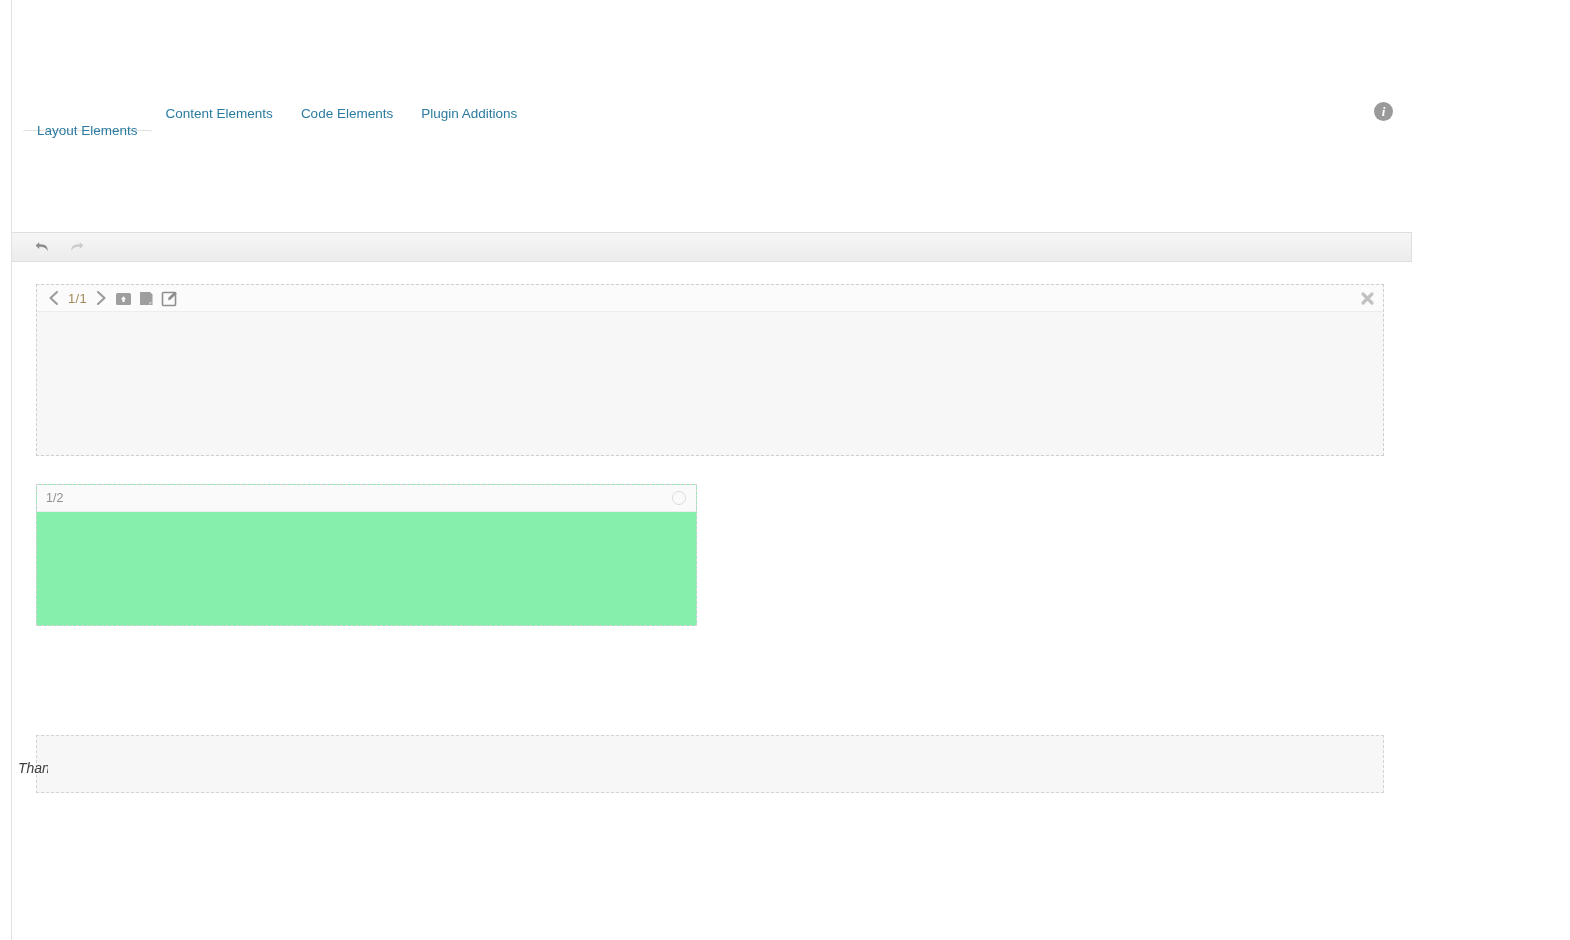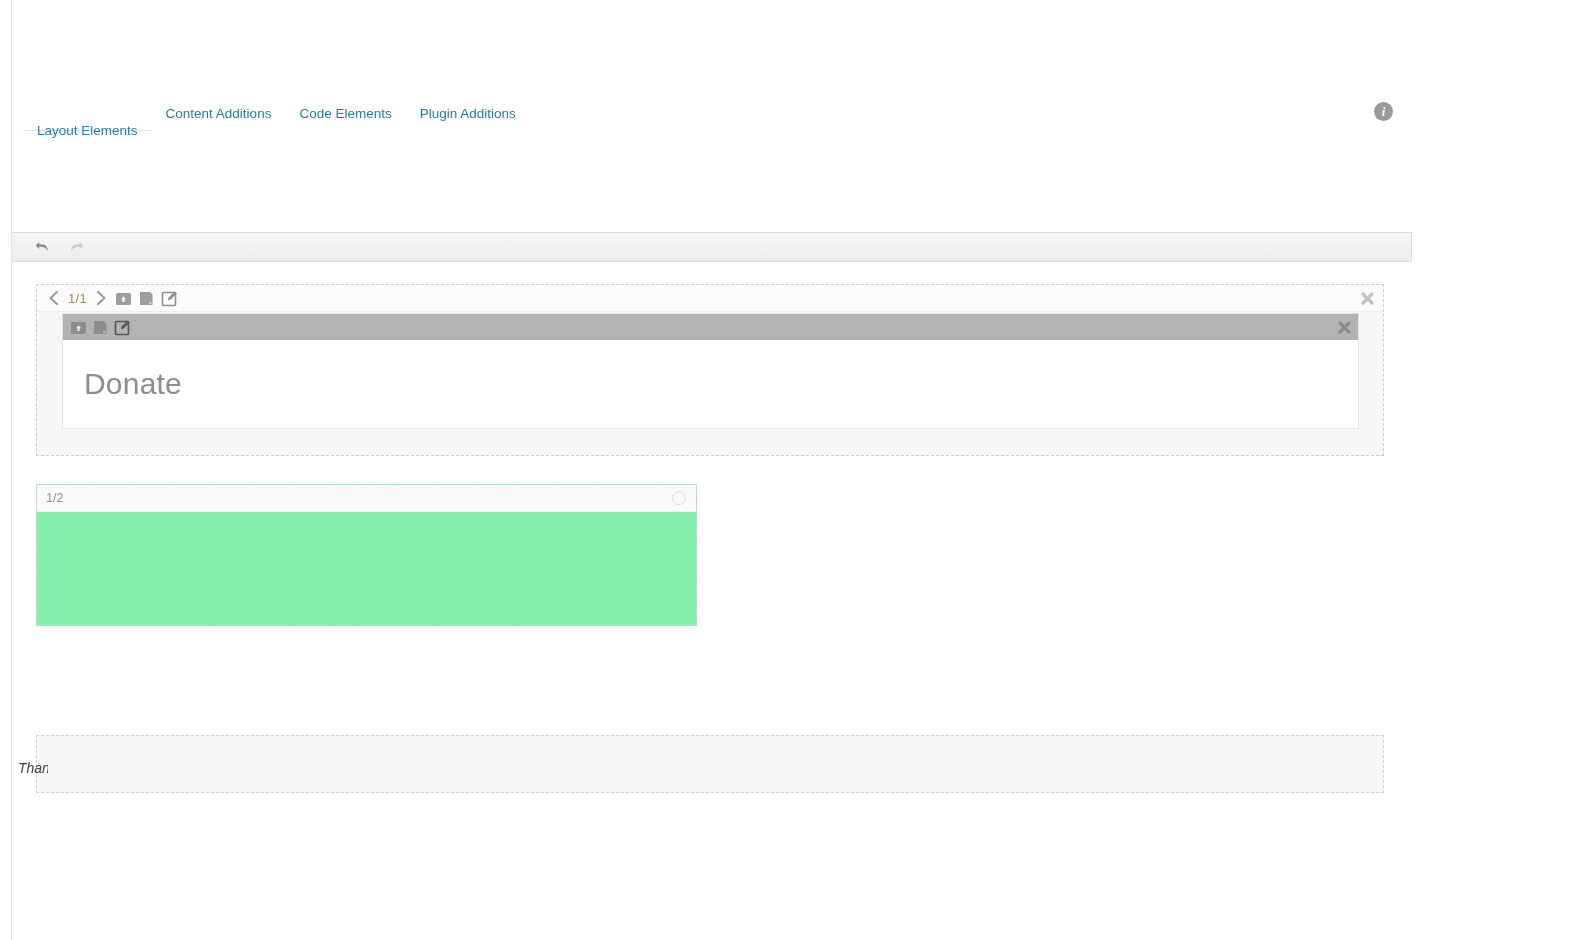--- a/index.html
+++ b/index.html
@@ -247,21 +247,21 @@
 
 <div id="page">
 
   <div class="left-rule"></div>
 
   <div class="tabs">
     <div class="tab active">
       <span>Layout Elements</span>
     </div>
     <div class="tab">
-      <span>Content Additions</span>
+      <span>Content Elements</span>
     </div>
     <div class="tab">
       <span>Code Elements</span>
     </div>
     <div class="tab">
       <span>Plugin Additions</span>
     </div>
   </div>
 
   <div class="info-icon">
@@ -299,42 +299,20 @@
       <svg class="icon-btn" viewBox="0 0 17 17">
         <rect x="1.5" y="2.5" width="13" height="13" rx="1" fill="none" stroke="#8e8e8e" stroke-width="1.6"></rect>
         <path d="M13.8 1.4 L15.8 3.4 L9.6 9.6 L7 10.2 L7.6 7.6 Z" fill="#8e8e8e"></path>
       </svg>
 
       <svg class="row-close" viewBox="0 0 15 15">
         <path d="M3 3 L12 12 M12 3 L3 12" stroke="#c2c2c2" stroke-width="3.2" stroke-linecap="round"></path>
       </svg>
     </div>
 
-    <div class="vc-element">
-      <div class="element-bar">
-        <svg class="icon-btn" viewBox="0 0 17 17">
-          <rect x="1" y="3" width="15" height="12" rx="1.5" fill="#8d8d8d"></rect>
-          <path d="M8.5 6.2 L11 9.2 L9.6 9.2 L9.6 12 L7.4 12 L7.4 9.2 L6 9.2 Z" fill="#e8e8e8"></path>
-        </svg>
-        <svg class="icon-btn" viewBox="0 0 17 17">
-          <path d="M2 2 H12 L14.5 4.5 V15 H2 Z" fill="#8d8d8d"></path>
-          <path d="M11.3 12.3 H14.2 L11.3 15 Z" fill="#c9c9c9"></path>
-        </svg>
-        <svg class="icon-btn" viewBox="0 0 17 17">
-          <rect x="1.5" y="2.5" width="13" height="13" rx="1" fill="none" stroke="#585858" stroke-width="1.7"></rect>
-          <path d="M13.8 1.4 L15.8 3.4 L9.6 9.6 L7 10.2 L7.6 7.6 Z" fill="#585858"></path>
-        </svg>
-        <svg class="element-close" viewBox="0 0 15 15">
-          <path d="M3 3 L12 12 M12 3 L3 12" stroke="#8c8c8c" stroke-width="3.2" stroke-linecap="round"></path>
-        </svg>
-      </div>
-      <div class="element-body">
-        <span class="donate-text">Donate</span>
-      </div>
-    </div>
   </div>
 
   <div class="vc-col-half">
     <div class="col-bar">
       <span class="col-label">1/2</span>
       <div class="col-circle"></div>
     </div>
   </div>
 
 

